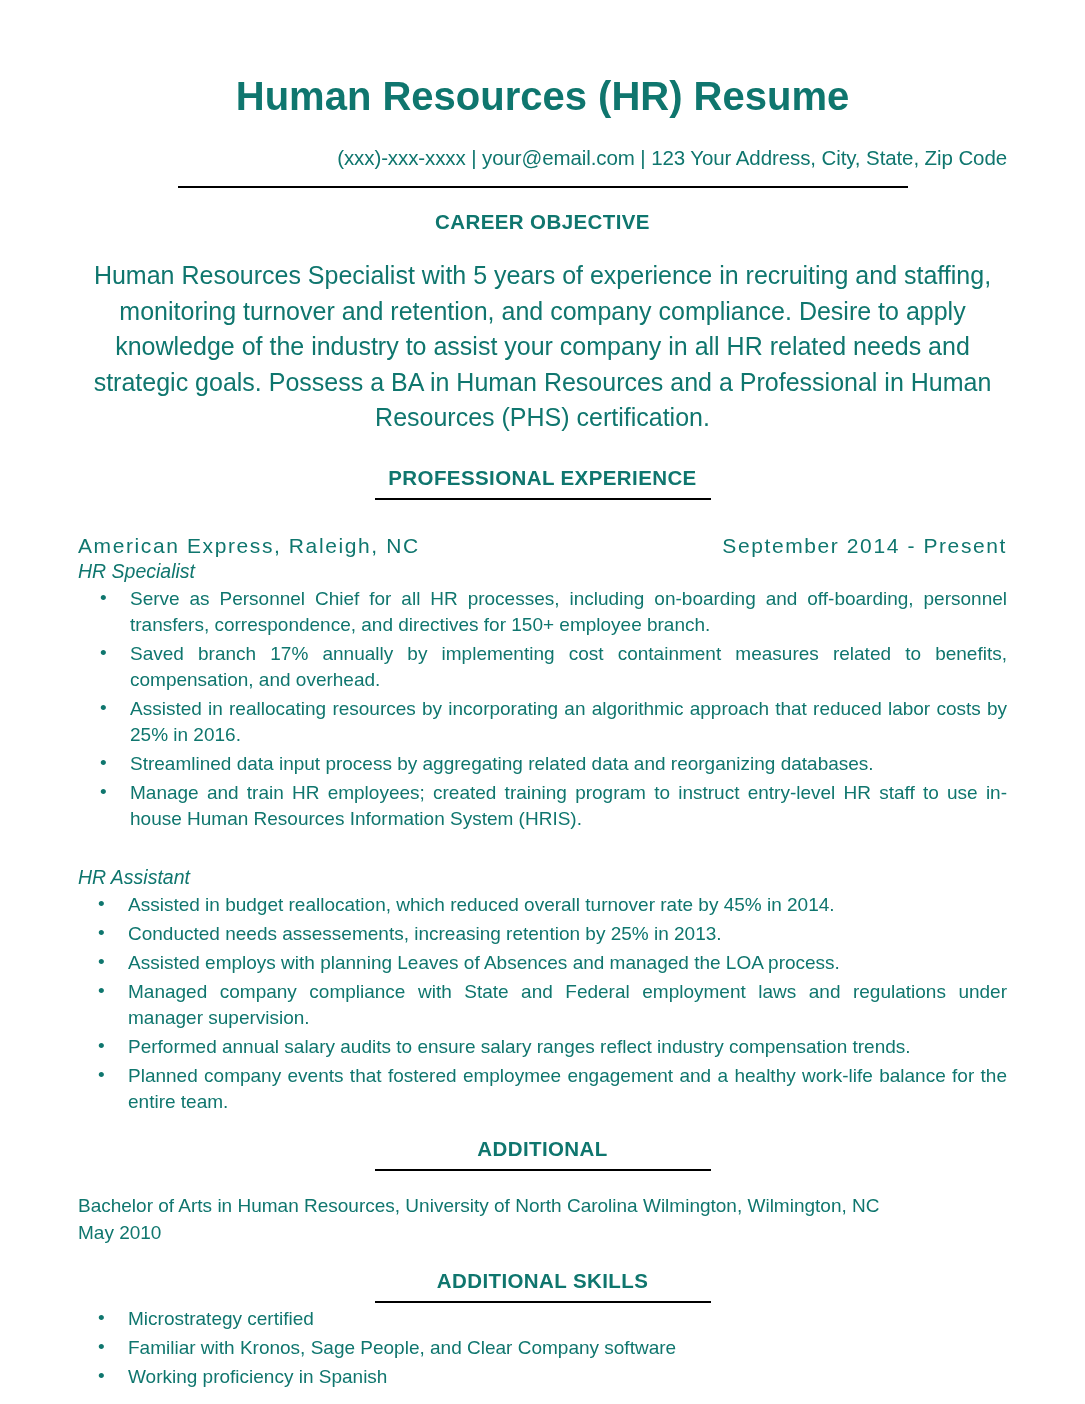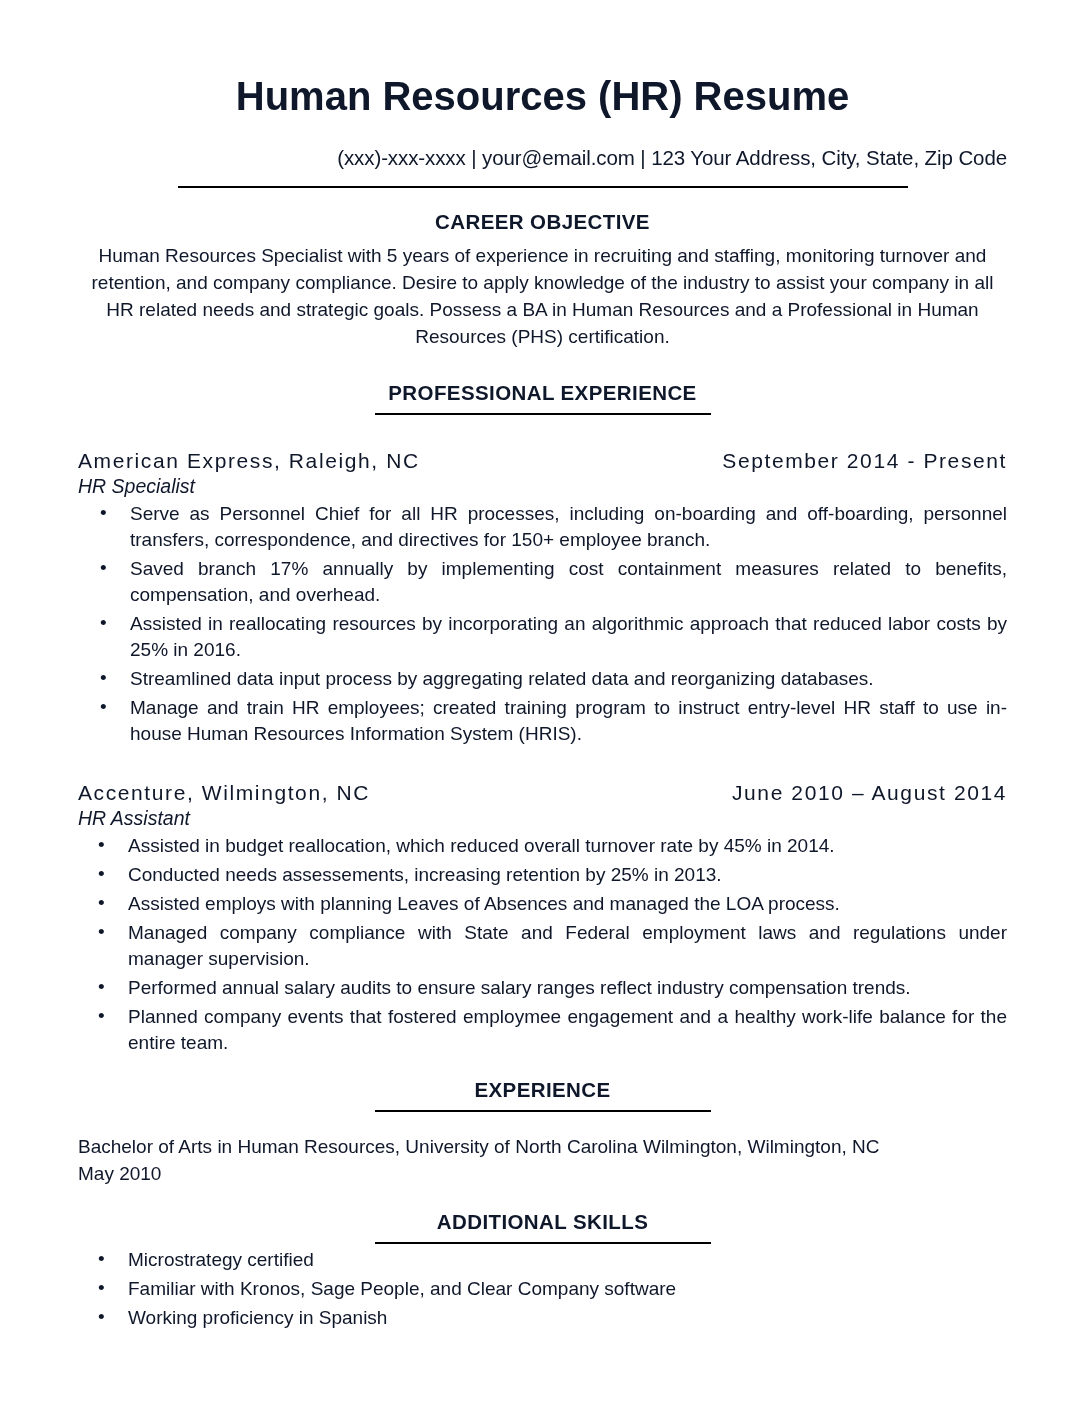--- a/index.html
+++ b/index.html
@@ -11,21 +11,21 @@
     font-family: "Liberation Sans", sans-serif;
   }
   .page {
     width: 1085px;
     height: 1404px;
     margin: 0 auto;
     background: #ffffff;
     box-sizing: border-box;
     padding: 52px 78px 20px 78px;
     position: relative;
-    color: #0f172a;
+    color: #0f766e;
   }
   .resume-title {
     text-align: center;
     font-size: 40px;
     font-weight: bold;
     letter-spacing: 0px;
     margin: 22px 0 0 0;
     line-height: 1.1;
   }
   .contact-line {
@@ -48,23 +48,23 @@
     margin-top: 22px;
   }
   .section-rule {
     width: 336px;
     height: 2px;
     background: #000;
     margin: 8px auto 0 auto;
   }
   .objective-text {
     text-align: center;
-    font-size: 19px;
+    font-size: 25px;
     line-height: 1.42;
-    margin-top: 9px;
+    margin-top: 24px;
     padding: 0 4px;
   }
   .job {
     margin-top: 34px;
   }
   .job-row {
     display: flex;
     justify-content: space-between;
     align-items: baseline;
     font-size: 21px;
@@ -151,36 +151,32 @@
     <ul class="bullets">
       <li>Serve as Personnel Chief for all HR processes, including on-boarding and off-boarding, personnel transfers, correspondence, and directives for 150+ employee branch.</li>
       <li>Saved branch 17% annually by implementing cost containment measures related to benefits, compensation, and overhead.</li>
       <li>Assisted in reallocating resources by incorporating an algorithmic approach that reduced labor costs by 25% in 2016.</li>
       <li>Streamlined data input process by aggregating related data and reorganizing databases.</li>
       <li>Manage and train HR employees; created training program to instruct entry-level HR staff to use in-house Human Resources Information System (HRIS).</li>
     </ul>
   </div>
 
   <div class="job">
-    <div class="job-row">
-      <span class="job-company">Accenture, Wilmington, NC</span>
-      <span class="job-dates">June 2010 – August 2014</span>
-    </div>
     <div class="job-title">HR Assistant</div>
     <ul class="bullets narrow">
       <li>Assisted in budget reallocation, which reduced overall turnover rate by 45% in 2014.</li>
       <li>Conducted needs assessements, increasing retention by 25% in 2013.</li>
       <li>Assisted employs with planning Leaves of Absences and managed the LOA process.</li>
       <li>Managed company compliance with State and Federal employment laws and regulations under manager supervision.</li>
       <li>Performed annual salary audits to ensure salary ranges reflect industry compensation trends.</li>
       <li>Planned company events that fostered employmee engagement and a healthy work-life balance for the entire team.</li>
     </ul>
   </div>
 
-  <div class="section-heading">EXPERIENCE</div>
+  <div class="section-heading">ADDITIONAL</div>
   <div class="section-rule"></div>
   <div class="education-block">
     <div>Bachelor of Arts in Human Resources, University of North Carolina Wilmington, Wilmington, NC</div>
     <div>May 2010</div>
   </div>
 
   <div class="section-heading">ADDITIONAL SKILLS</div>
   <div class="section-rule"></div>
   <ul class="bullets narrow skills-list">
     <li>Microstrategy certified</li>

